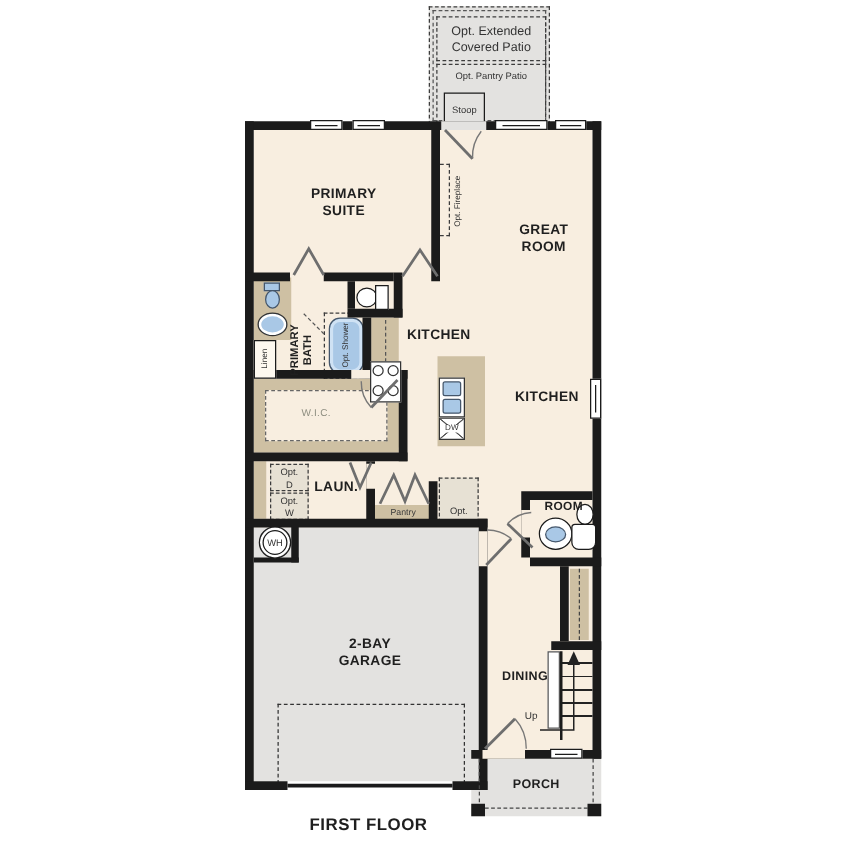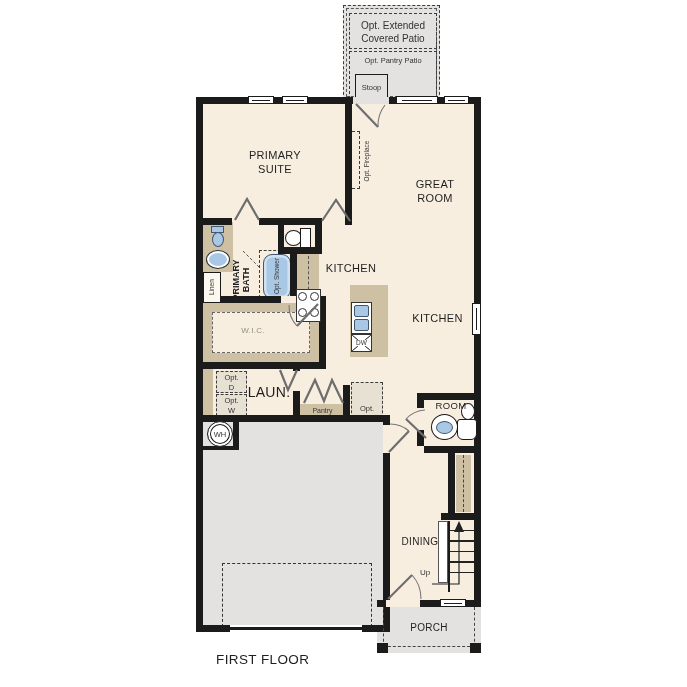--- a/index.html
+++ b/index.html
@@ -7,21 +7,21 @@
           font-family:"Liberation Sans",sans-serif;}
   .abs{position:absolute}
   .floor{position:absolute;background:#f8eee0}
   .conc{position:absolute;background:#e3e2e0}
   .tan{position:absolute;background:#cec0a3}
   .wall{position:absolute;background:#1b1b1b}
   .win{position:absolute;background:#fff;border:1px solid #1b1b1b;box-sizing:border-box}
   .win::after{content:"";position:absolute;left:12%;right:12%;top:48%;border-top:1px solid #1b1b1b}
   .win.v::after{left:48%;top:12%;bottom:12%;right:auto;border-top:none;border-left:1px solid #1b1b1b}
   .dash{position:absolute;border:1px dashed #3c3c3c;box-sizing:border-box}
-  .lbl{position:absolute;font-weight:normal;font-size:11px;color:#1f1f1f;text-align:center;
+  .lbl{position:absolute;font-weight:bold;font-size:11px;color:#1f1f1f;text-align:center;
        line-height:1.3;letter-spacing:.3px}
   .tiny{font-weight:normal;font-size:7px;letter-spacing:0;color:#333}
   .vlbl{position:absolute;transform:translate(-50%,-50%) rotate(-90deg);font-size:7px;color:#333;
         white-space:nowrap;text-align:center;line-height:1.15}
   .vlbl.wrap{white-space:normal}
   .circle{position:absolute;border-radius:50%;box-sizing:border-box}
   .burner{position:absolute;width:9px;height:9px;border:1.3px solid #333;border-radius:50%;
           box-sizing:border-box;background:#fff}
   .treads{position:absolute;background:repeating-linear-gradient(to bottom,
           rgba(0,0,0,0) 0 9px,#222 9px 10.5px)}
@@ -178,26 +178,27 @@
     <g>
       <path d="M432,584 L459,584 L459,529" stroke="#222" stroke-width="1.2" fill="none"></path>
       <polygon points="459,521 454,532 464,532" fill="#222"></polygon>
     </g>
   </svg>
 
   <div class="lbl" style="left:235px;top:148px;width:80px">PRIMARY SUITE</div>
   <div class="lbl" style="left:400px;top:177px;width:70px">GREAT ROOM</div>
   <div class="lbl" style="left:322px;top:261px;width:58px">KITCHEN</div>
   <div class="lbl" style="left:405px;top:311px;width:65px">KITCHEN</div>
+  <div class="lbl" style="left:258px;top:508px;width:76px">2-BAY GARAGE</div>
   <div class="lbl" style="left:392px;top:535px;width:56px;font-size:10px">DINING</div>
   <div class="lbl" style="left:430px;top:400px;width:42px;font-size:9.5px">ROOM</div>
   <div class="lbl" style="left:377px;top:621px;width:104px;font-size:10px">PORCH</div>
-  <div class="lbl" style="left:247px;top:383px;width:44px;font-size:14px">LAUN.</div>
+  <div class="lbl" style="left:247px;top:383px;width:44px;font-size:11px">LAUN.</div>
   <div class="lbl" style="left:233px;top:326px;width:40px;font-size:8px;font-weight:normal;color:#8e8e80">W.I.C.</div>
   <div class="lbl tiny" style="left:300px;top:406px;width:45px;font-weight:normal;color:#3a3a3a">Pantry</div>
   <div class="vlbl wrap" style="left:241px;top:280px;width:52px;font-size:9px;font-weight:bold;color:#1f1f1f">PRIMARY BATH</div>
   <div class="vlbl wrap" style="left:277px;top:276px;width:38px;font-size:6.5px">Opt. Shower</div>
   <div class="vlbl" style="left:212px;top:287px;font-size:6.5px">Linen</div>
   <div class="vlbl" style="left:367px;top:161px;font-size:6.5px">Opt. Fireplace</div>
   <div class="lbl tiny" style="left:417px;top:568px;width:16px;font-size:8px;font-weight:normal">Up</div>
-  <div class="lbl" style="left:216px;top:651px;width:140px;text-align:left;font-size:13.5px;letter-spacing:.4px">FIRST FLOOR</div>
+  <div class="lbl" style="left:202px;top:651px;width:140px;text-align:right;font-size:13.5px;letter-spacing:.4px">FIRST FLOOR</div>
 
 </div>
 
 </body></html>

